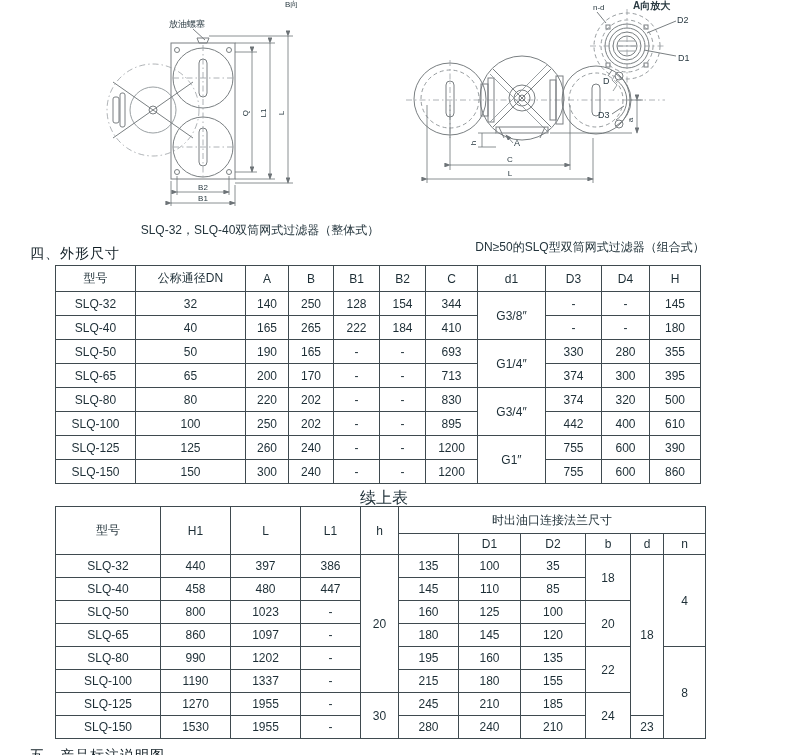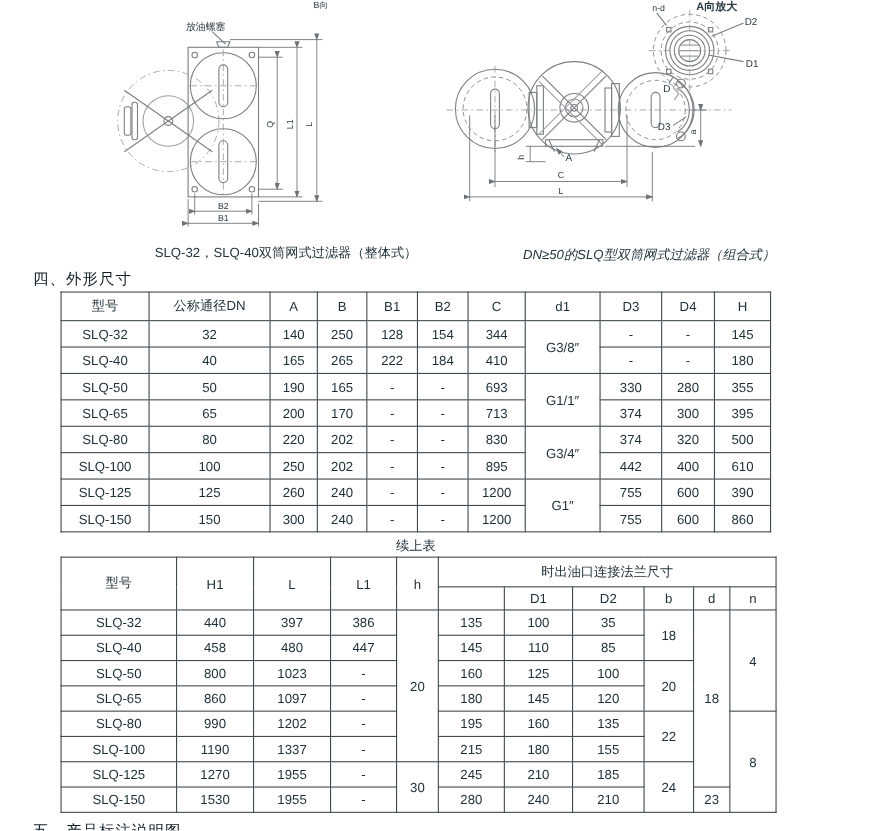--- a/index.html
+++ b/index.html
@@ -4,21 +4,21 @@
 <style>
   html,body{margin:0;padding:0;}
   body{
     width:800px;height:755px;position:relative;overflow:hidden;
     background:#ffffff;color:#22333b;
     font-family:"Liberation Sans","DejaVu Sans",sans-serif;
   }
   .abs{position:absolute;}
   .caption{font-size:12px;color:#23343c;text-align:center;white-space:nowrap;}
   .sec-heading{font-size:14px;font-weight:normal;color:#101d24;white-space:nowrap;letter-spacing:1px;}
-  .cont-note{font-size:12px;color:#23343c;}
+  .cont-note{font-size:16px;color:#23343c;}
   table{border-collapse:collapse;table-layout:fixed;}
   th,td{
     border:1px solid #3f4a4f;text-align:center;vertical-align:middle;
     font-size:12px;font-weight:normal;color:#1d2e36;padding:0;overflow:hidden;white-space:nowrap;
   }
   #t1 th{height:25px;font-size:12px;}
   #t1 td{height:23px;}
   #t2 .hr1 th{height:26px;}
   #t2 .hr2 th{height:20px;}
   #t2 td{height:22px;}
@@ -177,21 +177,21 @@
     <line class="dim" x1="27" y1="105" x2="27" y2="183"></line>
     <line class="dim" x1="193" y1="138" x2="193" y2="183"></line>
     <line class="dim" x1="50" y1="165" x2="170" y2="165" marker-start="url(#ar)" marker-end="url(#ar)"></line>
     <line class="dim" x1="27" y1="179" x2="193" y2="179" marker-start="url(#ar)" marker-end="url(#ar)"></line>
     <text x="110" y="162" font-size="8" text-anchor="middle">C</text>
     <text x="110" y="176" font-size="8" text-anchor="middle">L</text>
   </svg>
 </div>
 
 <div class="abs caption" style="left:110px;top:222px;width:300px;">SLQ-32，SLQ-40双筒网式过滤器（整体式）</div>
-<div class="abs caption" style="left:440px;top:223px;width:300px;font-style:italic;">DN≥50的SLQ型双筒网式过滤器（组合式）</div>
+<div class="abs caption" style="left:440px;top:239px;width:300px;">DN≥50的SLQ型双筒网式过滤器（组合式）</div>
 
 <div class="abs sec-heading" style="left:30px;top:245px;">四、外形尺寸</div>
 
 <table id="t1" class="abs" style="left:55px;top:265px;width:645px;">
   <colgroup>
     <col style="width:80px">
       <col style="width:110px">
       <col style="width:43px">
       <col style="width:45px">
     <col style="width:46px">
@@ -244,21 +244,21 @@
         <td>180</td>
       </tr>
       <tr>
         <td>SLQ-50</td>
         <td>50</td>
         <td>190</td>
         <td>165</td>
         <td>-</td>
         <td>-</td>
         <td>693</td>
-        <td rowspan="2">G1/1″</td>
+        <td rowspan="2">G1/4″</td>
         <td>330</td>
         <td>280</td>
         <td>355</td>
       </tr>
       <tr>
         <td>SLQ-65</td>
         <td>65</td>
         <td>200</td>
         <td>170</td>
         <td>-</td>

